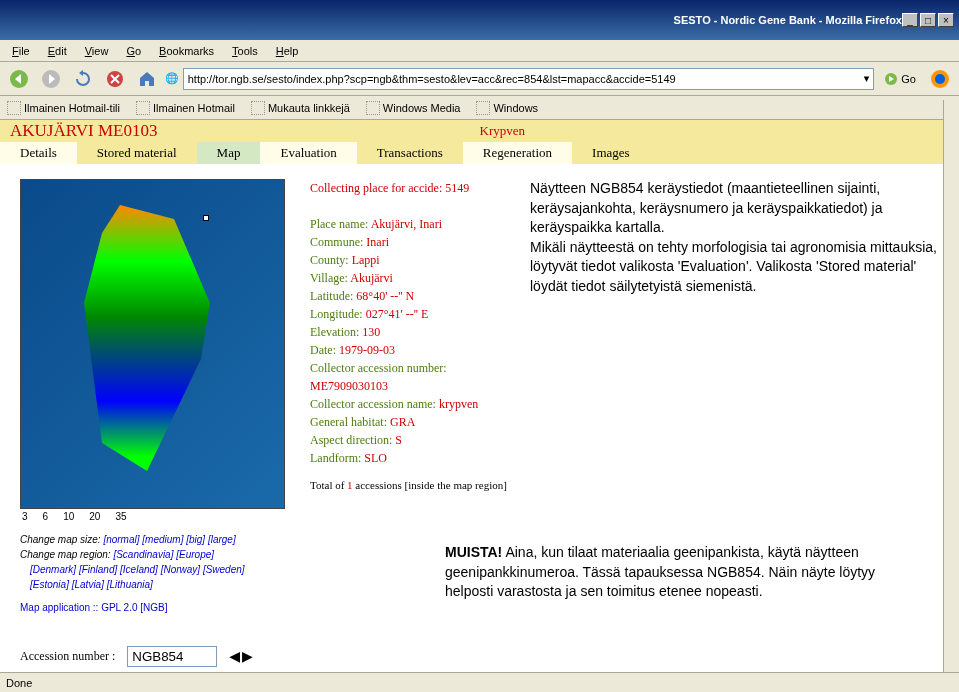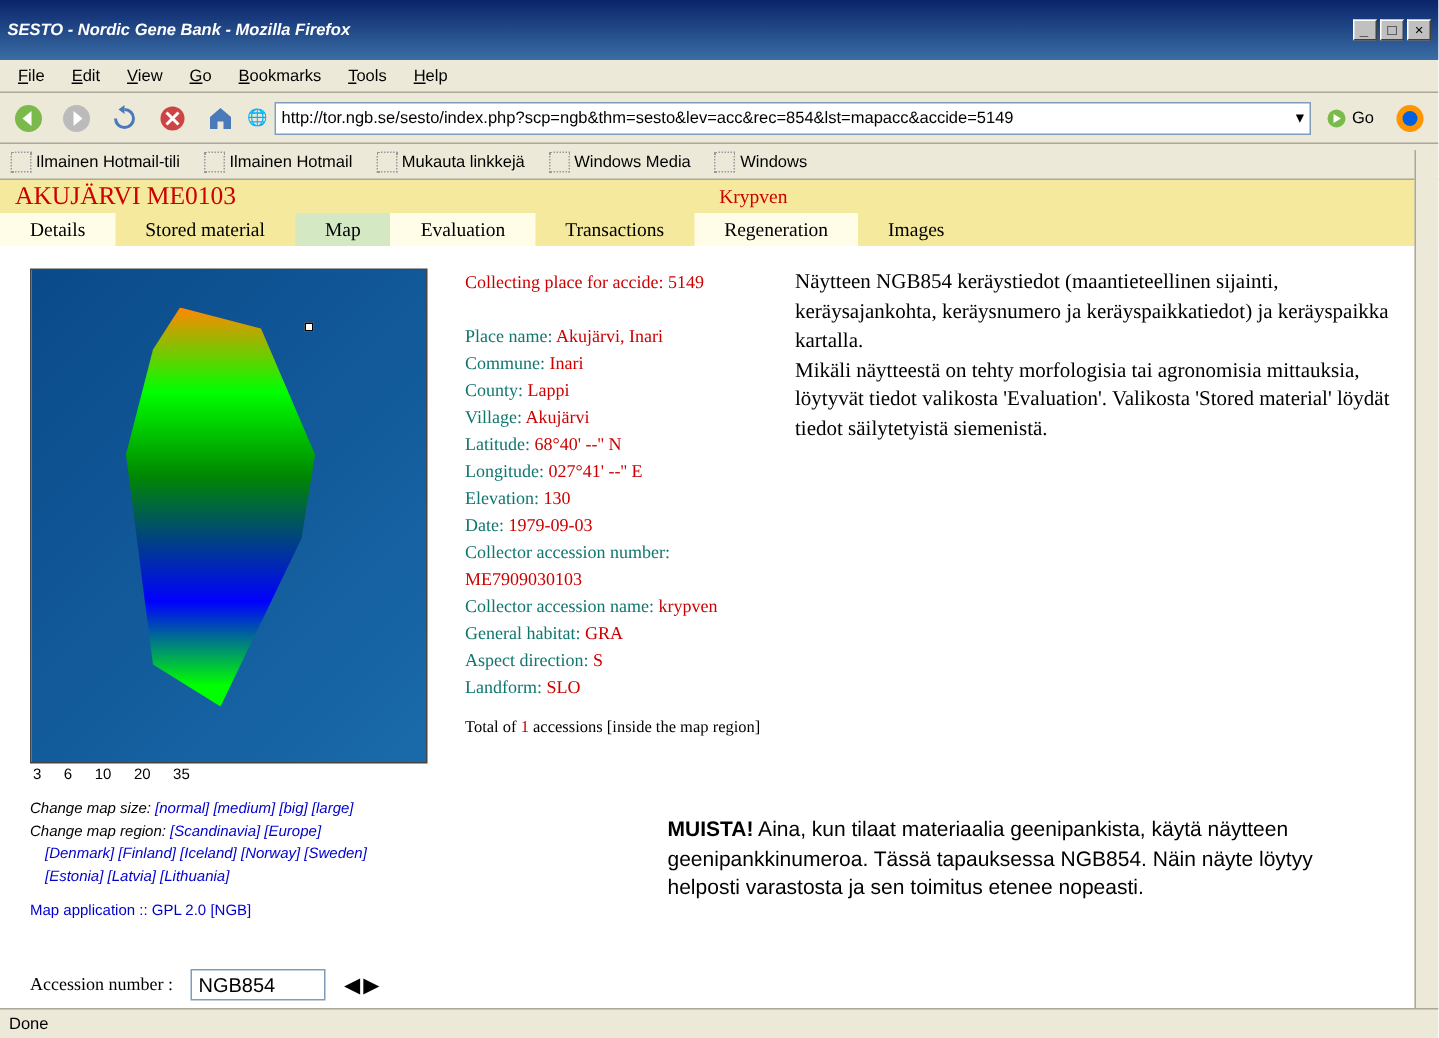--- a/index.html
+++ b/index.html
@@ -1,17 +1,17 @@
 <!DOCTYPE html>
 <html><head>
 <meta charset="utf-8">
 <style>
 * { margin: 0; padding: 0; box-sizing: border-box; }
 body { font-family: Tahoma, Arial, sans-serif; font-size: 11px; background: #fff; width: 959px; height: 692px; overflow: hidden; position: relative; }
-.titlebar { background: linear-gradient(to bottom, #0a246a, #3a6ea5); color: #fff; padding: 20px 5px; display: flex; justify-content: space-between; align-items: center; height: 20px; font-style: italic; }
+.titlebar { background: linear-gradient(to bottom, #0a246a, #3a6ea5); color: #fff; padding: 20px 5px; display: flex; justify-content: flex-end; align-items: center; height: 20px; }
 .titlebar-text { font-weight: bold; font-size: 11px; }
 .window-controls { display: flex; gap: 2px; }
 .win-btn { width: 16px; height: 14px; background: #c0c0c0; border: 1px solid #fff; border-right-color: #404040; border-bottom-color: #404040; display: flex; align-items: center; justify-content: center; font-size: 10px; color: #000; cursor: pointer; }
 .menubar { background: #ece9d8; padding: 2px 4px; display: flex; gap: 2px; height: 22px; align-items: center; border-bottom: 1px solid #aca899; }
 .menu-item { padding: 2px 8px; cursor: pointer; }
 .menu-item u { text-decoration: underline; }
 .toolbar { background: #ece9d8; padding: 3px 5px; display: flex; align-items: center; gap: 4px; height: 34px; border-bottom: 1px solid #aca899; }
 .nav-btn { width: 28px; height: 26px; display: flex; align-items: center; justify-content: center; cursor: pointer; border-radius: 3px; }
 .addr-bar { flex: 1; display: flex; align-items: center; gap: 4px; }
 .addr-input { flex: 1; height: 22px; border: 1px solid #7f9db9; background: #fff; padding: 0 4px; display: flex; align-items: center; font-size: 11px; }
@@ -30,23 +30,23 @@
 .main-area { display: flex; padding: 15px 20px; gap: 20px; }
 .left-col { width: 270px; }
 .map-img { width: 265px; height: 330px; background: linear-gradient(135deg, #0a4a8a, #1a6aaa); position: relative; border: 1px solid #444; }
 .map-land { position: absolute; top: 25px; left: 45px; width: 180px; height: 280px; background: linear-gradient(to bottom, #ff8800 0%, #00ff00 20%, #008800 40%, #0000ff 70%, #00ff00 90%); clip-path: polygon(30% 0%, 60% 5%, 70% 20%, 80% 35%, 75% 55%, 60% 75%, 45% 95%, 20% 85%, 15% 60%, 10% 35%, 20% 10%); }
 .map-scale { background: #fff; padding: 2px; font-size: 10px; display: flex; gap: 15px; }
 .map-controls { font-size: 10px; margin-top: 8px; line-height: 1.5; font-style: italic; }
 .map-controls .link { color: #0000cc; cursor: pointer; }
 .map-app { font-size: 10px; color: #0000cc; margin-top: 10px; }
 .mid-col { width: 200px; font-family: Georgia, serif; font-size: 12px; line-height: 1.5; }
 .mid-col .heading { color: #cc0000; font-weight: normal; }
-.mid-col .field-label { color: #0f766e; }
+.mid-col .field-label { color: #4d7c0f; }
 .mid-col .field-value { color: #cc0000; }
-.right-col { flex: 1; font-family: Liberation Serif, serif; font-size: 14px; line-height: 1.4; }
+.right-col { flex: 1; font-family: Liberation Sans, sans-serif; font-size: 14px; line-height: 1.4; }
 .annotation { margin-bottom: 20px; }
 .bottom-note { position: absolute; bottom: 90px; left: 445px; width: 480px; font-family: Arial, sans-serif; font-size: 14px; line-height: 1.4; }
 .bottom-note .muista { font-weight: bold; }
 .acc-row { position: absolute; bottom: 25px; left: 20px; display: flex; align-items: center; gap: 12px; font-family: Georgia, serif; font-size: 12px; }
 .acc-input { border: 1px solid #7f9db9; padding: 2px 4px; width: 90px; background: #fff; }
 .arrows { display: flex; gap: 2px; }
 .arrow { cursor: pointer; font-size: 14px; }
 .statusbar { position: absolute; bottom: 0; left: 0; right: 0; height: 20px; background: #ece9d8; border-top: 1px solid #aca899; padding: 2px 6px; display: flex; align-items: center; font-size: 11px; }
 .scrollbar-v { position: absolute; right: 0; top: 100px; bottom: 20px; width: 16px; background: #ece9d8; border-left: 1px solid #aca899; }
 .total-line { font-family: Georgia, serif; font-size: 11px; margin-top: 10px; }

